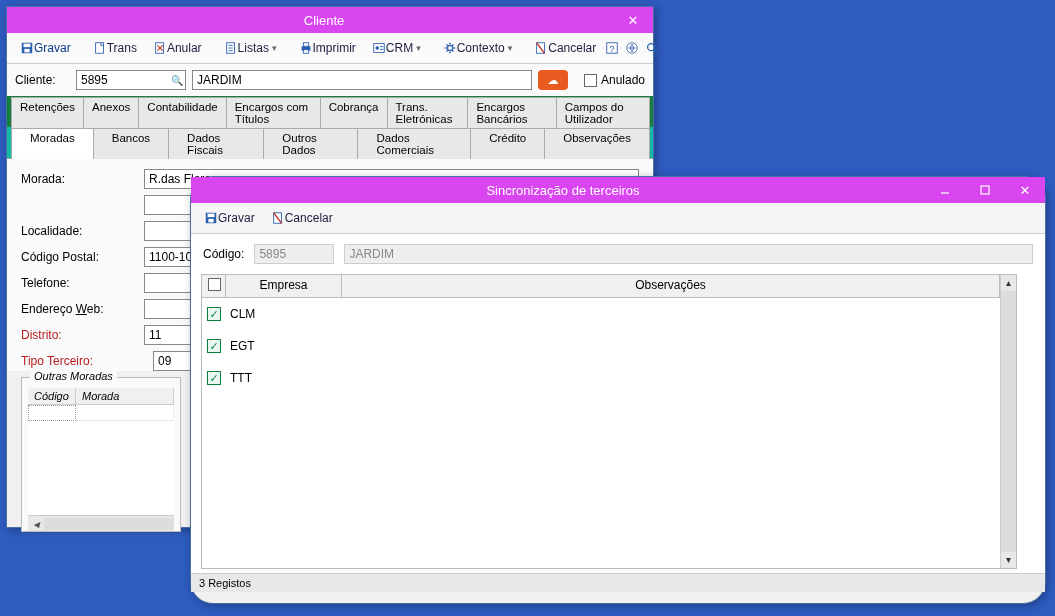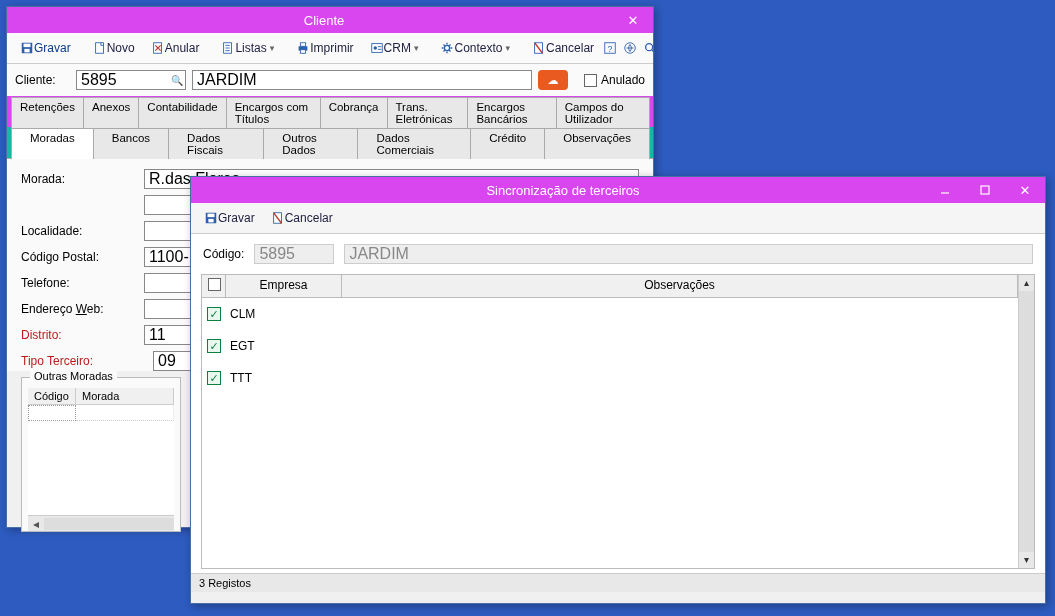--- a/index.html
+++ b/index.html
@@ -68,21 +68,21 @@
     align-items: center;
     gap: 6px;
     background: #fafafa;
   }
   .in-text {
     border: 1px solid #888;
     background: #fff;
     height: 20px;
     padding: 0 4px;
     font-family: inherit;
-    font-size: 16px;
+    font-size: 12px;
   }
   .code-input-wrap {
     position: relative;
     display: inline-flex;
     align-items: center;
   }
   .code-input-wrap .mag {
     position: absolute;
     right: 2px;
     color: #888;
@@ -95,21 +95,21 @@
     display:flex; align-items:center; justify-content:center;
     color:#fff; font-size:11px;
     cursor:pointer;
   }
   .chk-wrap { display:flex; align-items:center; gap:4px; margin-left:10px; }
   .chk-box { width:13px; height:13px; border:1px solid #666; background:#fff; }
 
   .tabs-row {
     display: flex;
     border-bottom: 1px solid #aaa;
-    background: #d946ef;
+    background: #15803d;
     padding: 0 4px;
     gap:0;
   }
   .tab {
     padding: 3px 8px;
     border: 1px solid #aaa;
     border-bottom: none;
     background: #e8e8e8;
     font-size: 11.5px;
     cursor: pointer;
@@ -150,30 +150,30 @@
   .grid-row div { padding:2px 6px; border-right:1px solid #eee; border-bottom:1px dotted #ccc; }
 
   .hscroll {
     height:16px; background:#e8e8e8; border-top:1px solid #ccc;
     display:flex; align-items:center;
   }
   .hscroll .arrow { width:16px; text-align:center; color:#555; cursor:pointer; }
   .hscroll .track { flex:1; background:#ddd; height:12px; }
 
   
-  #sync-window { z-index:10; }
+  #sync-window { z-index:10;border-radius:23px; }
   #sync-window .body { background:#fff; padding:0; }
   #sync-window .toolbar { background:#f5f5f5; }
   #sync-window .codigo-row {
     display:flex; align-items:center; gap:10px;
     padding:10px 12px;
   }
   #sync-window .codigo-row input[readonly] { background:#eee; color:#888; border:1px solid #ccc; }
   .sync-grid {
-    margin: 0 10px 4px 10px;
+    margin: 0 28px 4px 10px;
     border:1px solid #bbb;
     display:flex;
   }
   .sync-grid-main { flex:1; }
   .sync-grid .ghead {
     display:flex; background:#f0f0f0; border-bottom:1px solid #bbb;
   }
   .sync-grid .ghead .th {
     padding:3px 6px; border-right:1px solid #bbb; text-align:center;
   }
@@ -228,21 +228,21 @@
       <span>Gravar</span>
     </div>
     <div class="tb-sep"></div>
     <div class="tb-btn">
       <span class="tb-icon">
         <svg viewBox="0 0 16 16">
             <rect x="3" y="2" width="9" height="12" fill="#fff" stroke="#2a5fb0"></rect>
             <path d="M9 2v3h3" fill="none" stroke="#2a5fb0"></path>
           </svg>
       </span>
-      <span>Novo</span>
+      <span>Trans</span>
     </div>
     <div class="tb-btn">
       <span class="tb-icon">
         <svg viewBox="0 0 16 16">
             <rect x="3" y="2" width="9" height="12" fill="#fff" stroke="#2a5fb0"></rect>
             <path d="M5 5l6 6M11 5l-6 6" stroke="#c0392b" stroke-width="1.5"></path>
           </svg>
       </span>
       <span>Anular</span>
     </div>
@@ -385,21 +385,21 @@
     <div class="frow">
       <label class="link-label">Distrito:</label>
       <input class="in-text" style="width: 50px; flex: 0 0 auto;" value="11">
     </div>
     <div class="frow">
       <label class="link-label">Tipo Terceiro:</label>
       <input class="in-text" style="width: 50px; flex: 0 0 auto; margin-left: 9px;" value="09">
     </div>
   </div>
 
-  <div class="group-box" style="margin:1px 14px 8px 14px; padding:10px 6px 0 6px; width:160px;">
+  <div class="group-box" style="margin:1px 14px 8px 14px; padding:10px 6px 0 6px; width:160px;font-style:italic;">
     <span class="legend">Outras Moradas</span>
     <div class="grid-head">
       <div style="width:48px">Código</div>
       <div style="flex:1">Morada</div>
     </div>
     <div class="grid-body">
       <div class="grid-row">
           <div style="width:48px; border:1px dotted #999; height:16px;"></div>
           <div style="flex:1"></div>
         </div>

